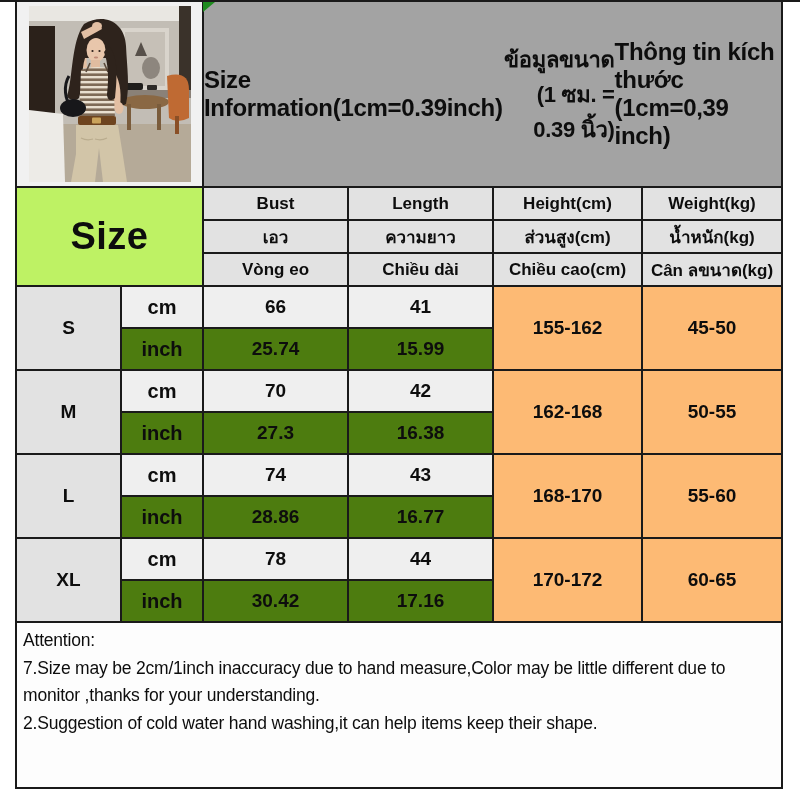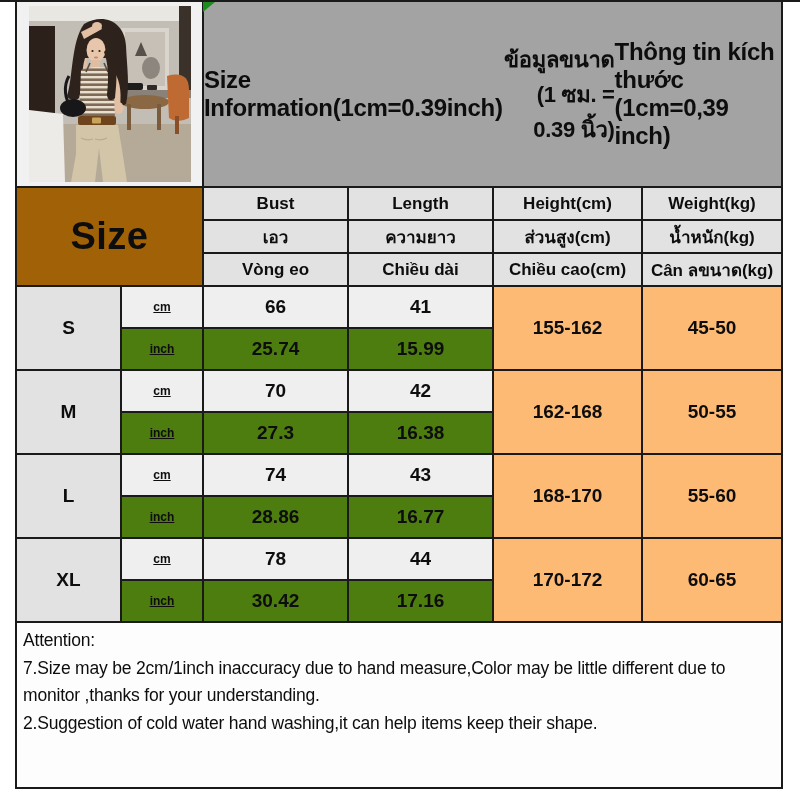--- a/index.html
+++ b/index.html
@@ -24,24 +24,24 @@
     display:flex;flex-direction:row;align-items:center;justify-content:center;
   }
   .t-line{margin:5px 0;font-weight:700;letter-spacing:-0.3px;}
   .t1{font-size:24px;}
   .t2{font-size:22px;text-align:right;}
   .t3{font-size:24px;}
   .tri{
     position:absolute;left:-1px;top:0;width:12px;height:10px;
     background:#1e8b1e;clip-path:polygon(0 0,100% 0,0 100%);
   }
-  .c-sizehead{grid-column:1/3;grid-row:2/5;background:#a16207;font-size:38px;letter-spacing:0.5px;}
+  .c-sizehead{grid-column:1/3;grid-row:2/5;background:#bef264;font-size:38px;letter-spacing:0.5px;}
   .c-head{background:#e2e2e2;font-size:17px;}
   .c-letter{background:#e2e2e2;font-size:19px;}
-  .c-unit{font-size:12px;text-decoration:underline;}
+  .c-unit{font-size:20px;}
   .c-val{font-size:19px;}
   .bg-cm{background:#efefef;}
   .bg-inch{background:#4d7c0f;}
   .c-merged{background:#fdba74;font-size:19px;}
   .c-attn{
     grid-column:1/7;grid-row:13;background:#fdfdfd;
     display:block;font-weight:400;font-size:17.5px;line-height:27.5px;
     padding:4px 10px 0 6px;letter-spacing:-0.2px;
   }
 </style>

